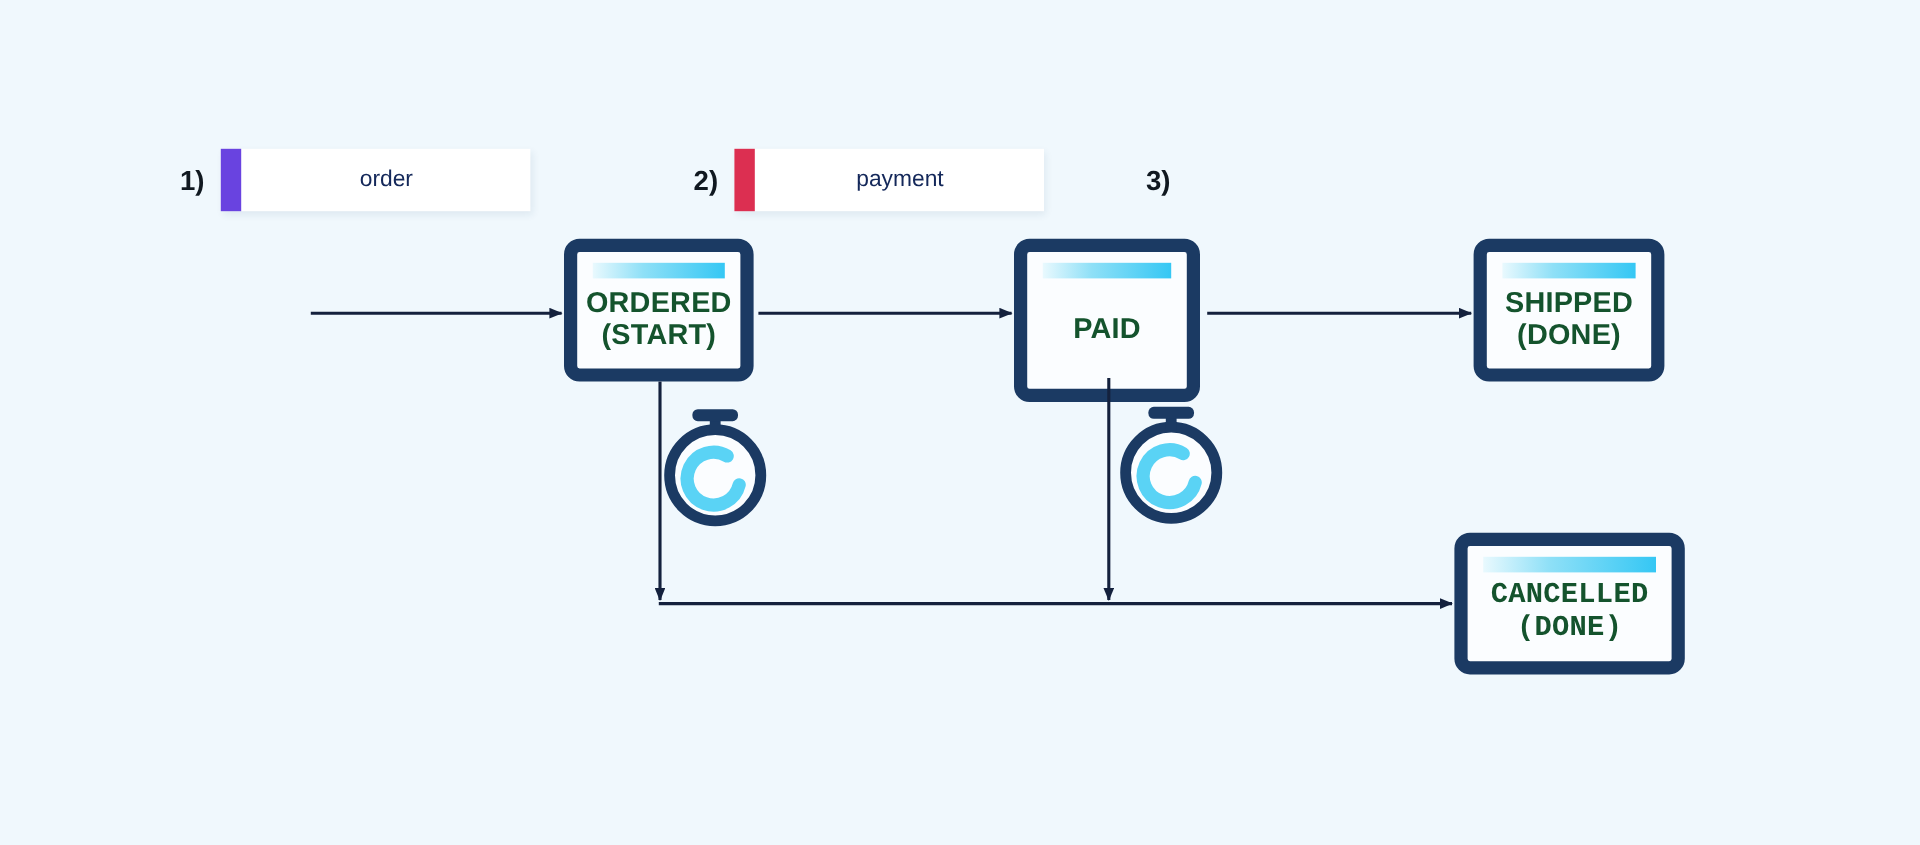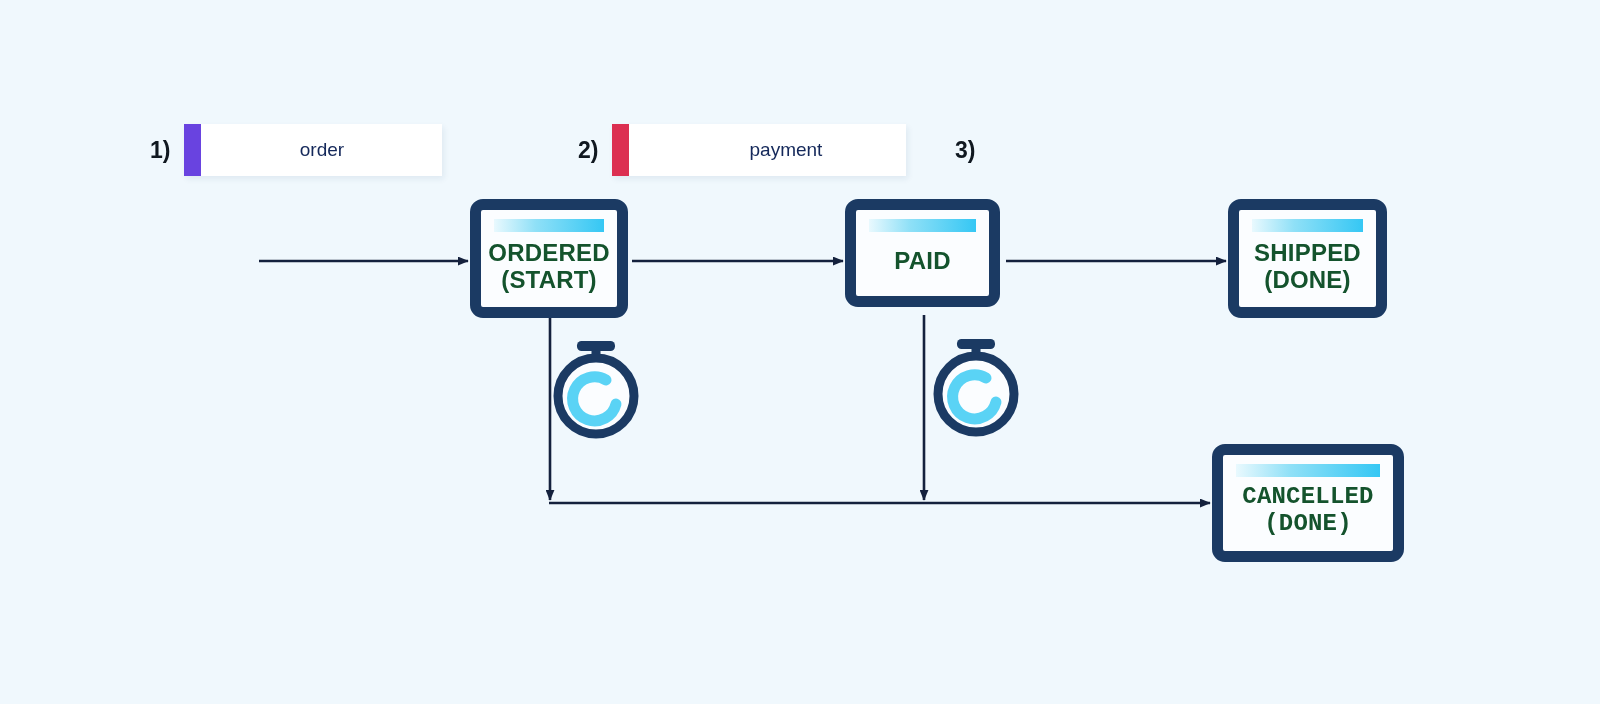--- a/index.html
+++ b/index.html
@@ -109,37 +109,37 @@
     <span class="legend-card">
       <span class="legend-bar" style="background:#6943e0;"></span>
       <span class="legend-label" style="width:205px;">order</span>
     </span>
   </div>
 
   <div class="legend-item" style="left:578px; top:124px;">
     <span class="legend-index">2)</span>
     <span class="legend-card">
       <span class="legend-bar" style="background:#dc2f51;"></span>
-      <span class="legend-label" style="width:205px;margin-left:36px;">payment</span>
+      <span class="legend-label" style="width:205px;">payment</span>
     </span>
   </div>
 
   <div class="legend-item" style="left:955px; top:124px;">
     <span class="legend-index">3)</span>
   </div>
 
   <div class="state-box" style="left:470px; top:199px; width:158px; height:119px;">
     <div class="state-grad"></div>
     <div class="state-label">
       <span>ORDERED</span>
       <span class="sub">(START)</span>
     </div>
   </div>
 
-  <div class="state-box" style="left:845px; top:199px; width:155px; height:108px;">
+  <div class="state-box" style="left:845px; top:199px; width:155px; height:136px;">
     <div class="state-grad"></div>
     <div class="state-label">
       <span>PAID</span>
       <span class="sub"></span>
     </div>
   </div>
 
   <div class="state-box" style="left:1228px; top:199px; width:159px; height:119px;">
     <div class="state-grad"></div>
     <div class="state-label">

